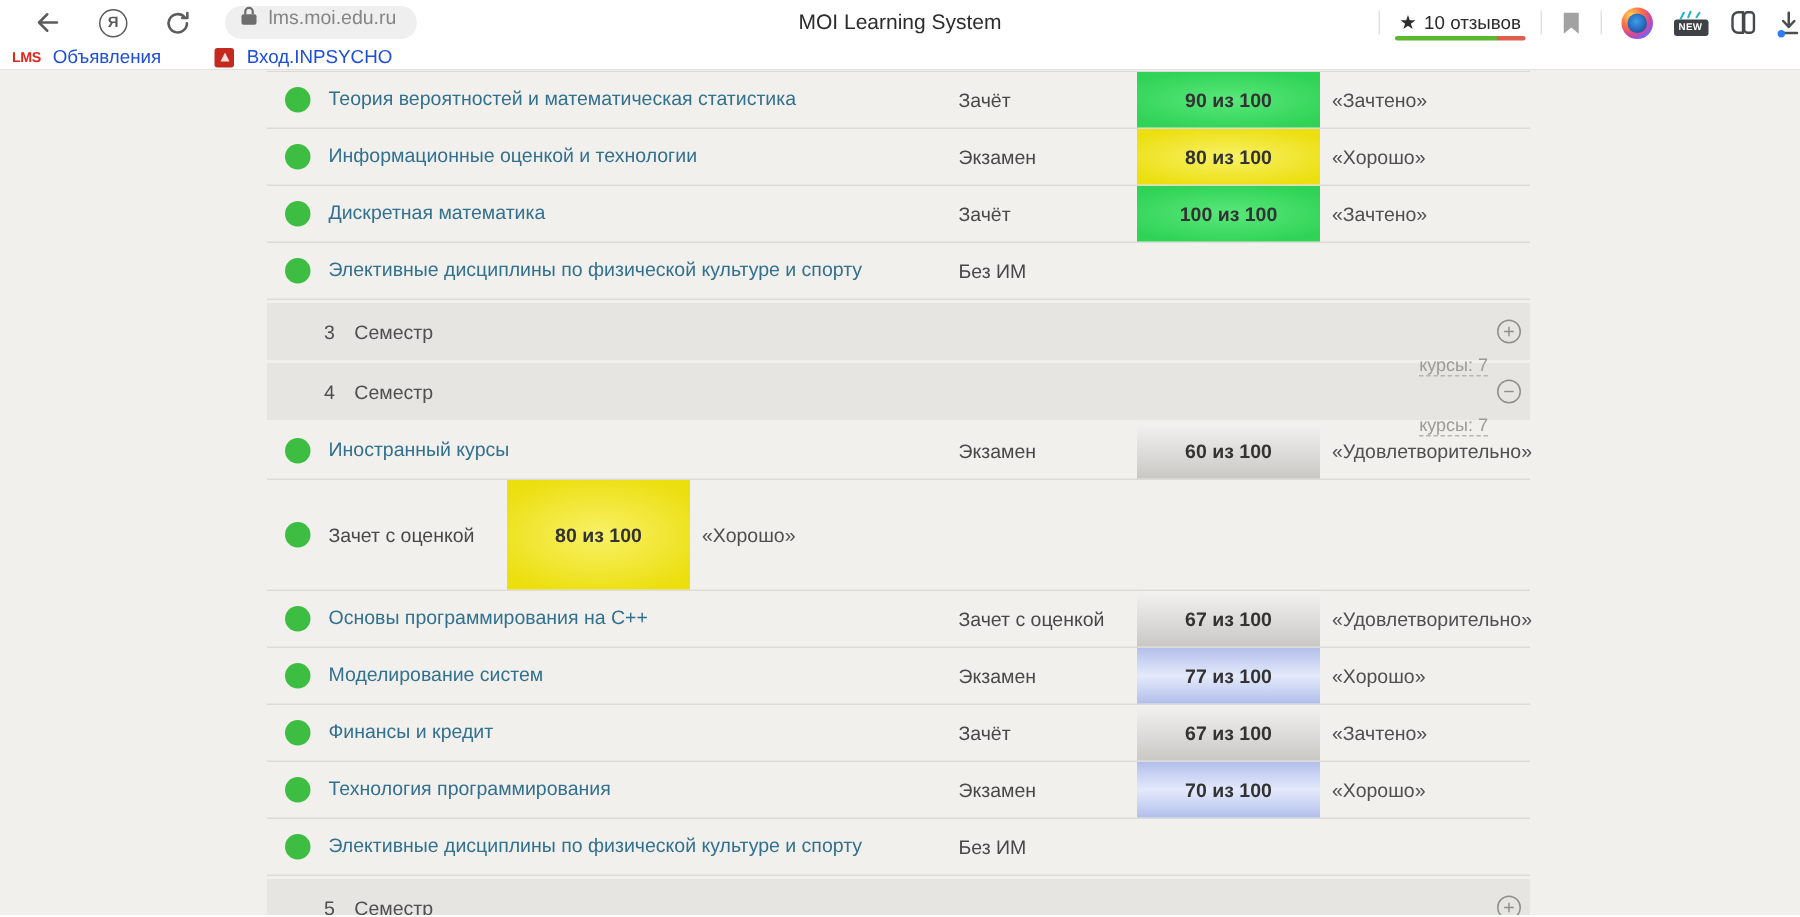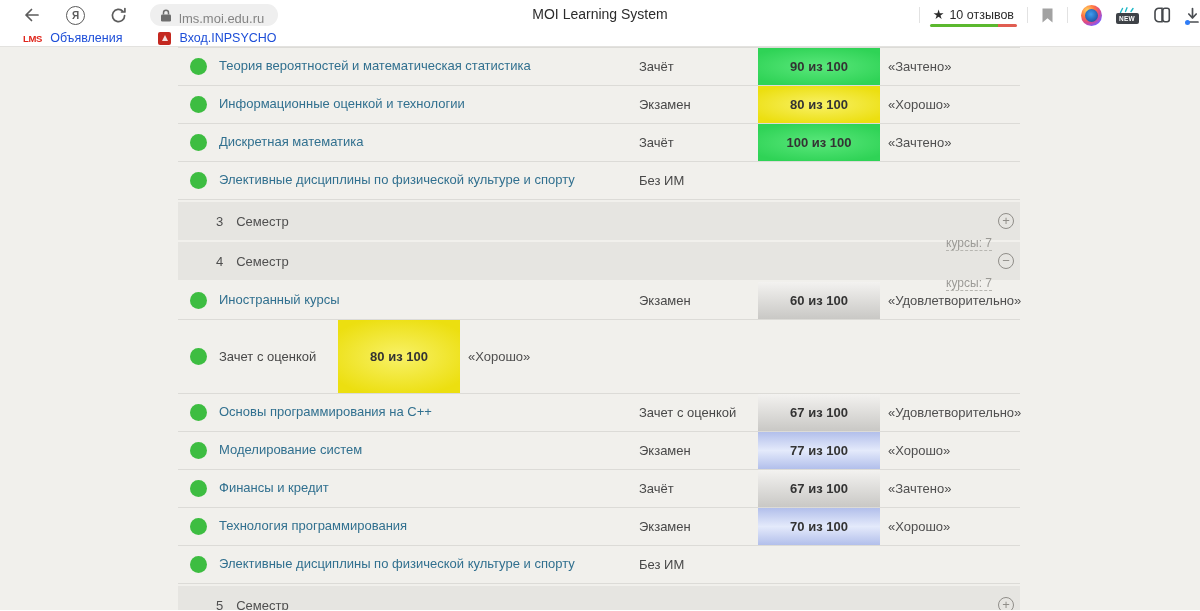--- a/index.html
+++ b/index.html
@@ -7,21 +7,21 @@
               font-family:"Liberation Sans", sans-serif; }
 
   
   .topbar { position:relative; height:30px; background:#fff; display:flex; align-items:center; }
   .nav-icons { display:flex; align-items:center; gap:24px; padding-left:22px; }
   .icon-btn { display:flex; align-items:center; justify-content:center; cursor:pointer; }
   .ya-circle { width:19px; height:19px; border:1.6px solid #5a5a5a; border-radius:50%;
                display:flex; align-items:center; justify-content:center;
                font-size:10px; font-weight:bold; color:#5a5a5a; }
   .address-pill { margin-left:22px; height:22px; background:#efefef; border-radius:12px;
-                  display:flex; align-items:flex-end; gap:7px; padding:0 14px 0 10px; }
+                  display:flex; align-items:flex-start; gap:7px; padding:0 14px 0 10px; }
   .address-pill .url { font-size:13px; color:#848484; }
   .tab-title { position:absolute; left:50%; top:6px; transform:translateX(-50%);
                font-size:14px; color:#2c2c2c; white-space:nowrap; }
   .right-cluster { margin-left:auto; display:flex; align-items:center; gap:13px; padding-right:0; }
   .vsep { width:1px; height:16px; background:#e2e2e2; }
   .reviews { position:relative; display:flex; align-items:center; gap:5px; padding-bottom:5px; margin-top:4px; }
   .reviews .star { font-size:13px; color:#2c2c2c; line-height:1; }
   .reviews .cnt { font-size:12.5px; color:#2c2c2c; white-space:nowrap; }
   .rating-bar { position:absolute; left:-3px; right:-3px; bottom:0; height:3px; border-radius:2px;
         background:linear-gradient(90deg, var(--c-rating-green,#5bb82e) 0 78%, var(--c-rating-red,#e05d51) 78% 100%); }
@@ -33,21 +33,21 @@
   .new-badge { position:relative; width:24px; height:18px; display:flex; flex-direction:column;
                align-items:center; justify-content:flex-end; }
   .new-badge .plate { width:23px; height:11px; background:#3e4247; border-radius:2px;
         color:#fff; font-size:6.5px; font-weight:bold; display:flex; align-items:center;
         justify-content:center; letter-spacing:.3px; }
   .download { position:relative; display:flex; align-items:center; }
   .download .dot { position:absolute; right:-2px; bottom:-1px; width:5px; height:5px;
                    border-radius:50%; background:#2f7cf6; }
 
   .bookmarks { height:17px; background:#fff; border-bottom:1px solid #e3e2df;
-               display:flex; align-items:center; gap:36px; padding-left:23px; }
+               display:flex; align-items:center; gap:36px; padding-left:8px; }
   .bm { display:flex; align-items:center; gap:8px; cursor:pointer; }
   .bm .label { font-size:12.5px; color:#1d4ed8; }
   .lms-logo { color:#e0261c; font-size:9.5px; font-weight:bold; letter-spacing:-0.3px; }
   .red-fav { width:13px; height:13px; background:var(--c-favicon-red,#c4281f); border-radius:2px;
              display:flex; align-items:center; justify-content:center; }
   .red-fav::after { content:""; width:0; height:0; border-left:3.5px solid transparent;
              border-right:3.5px solid transparent; border-bottom:6px solid rgba(255,255,255,.85); }
 
   
   .content { height:563px; background:var(--c-page-bg,#f1f0ec); overflow:hidden; }

